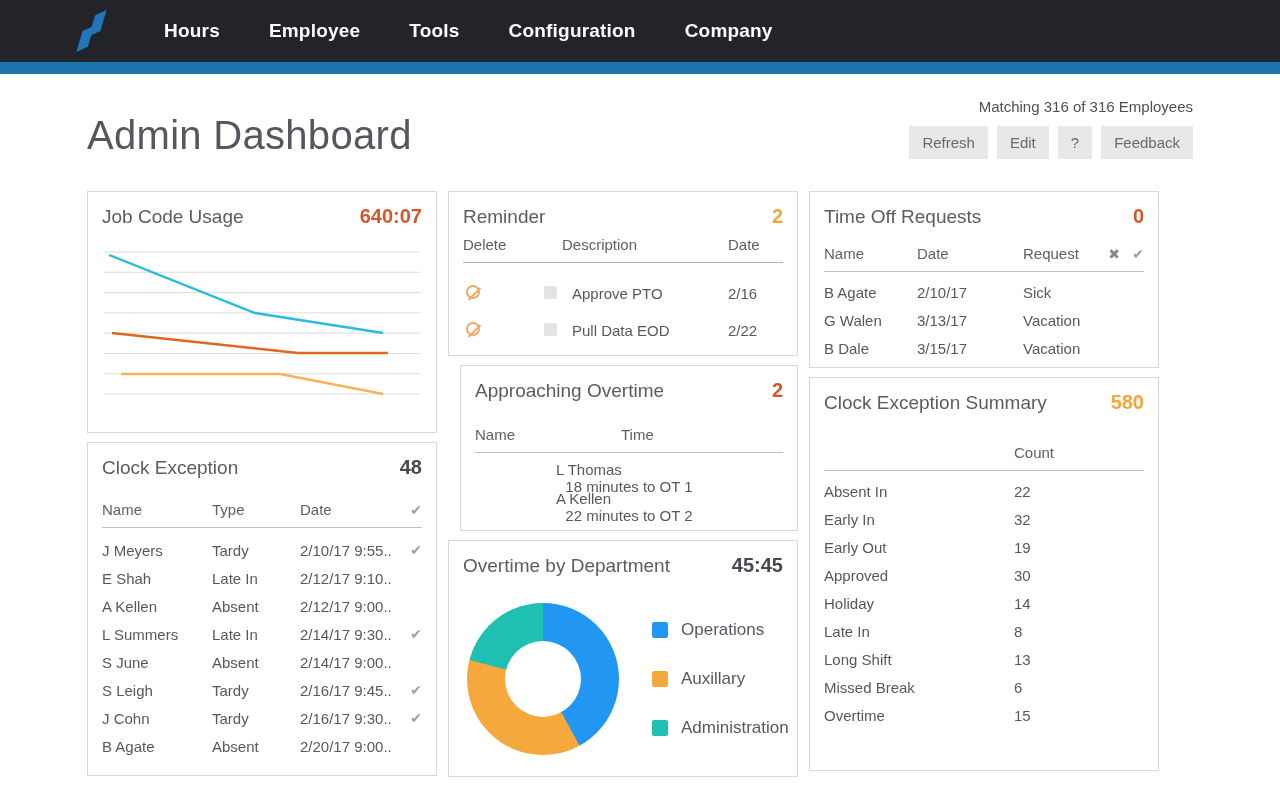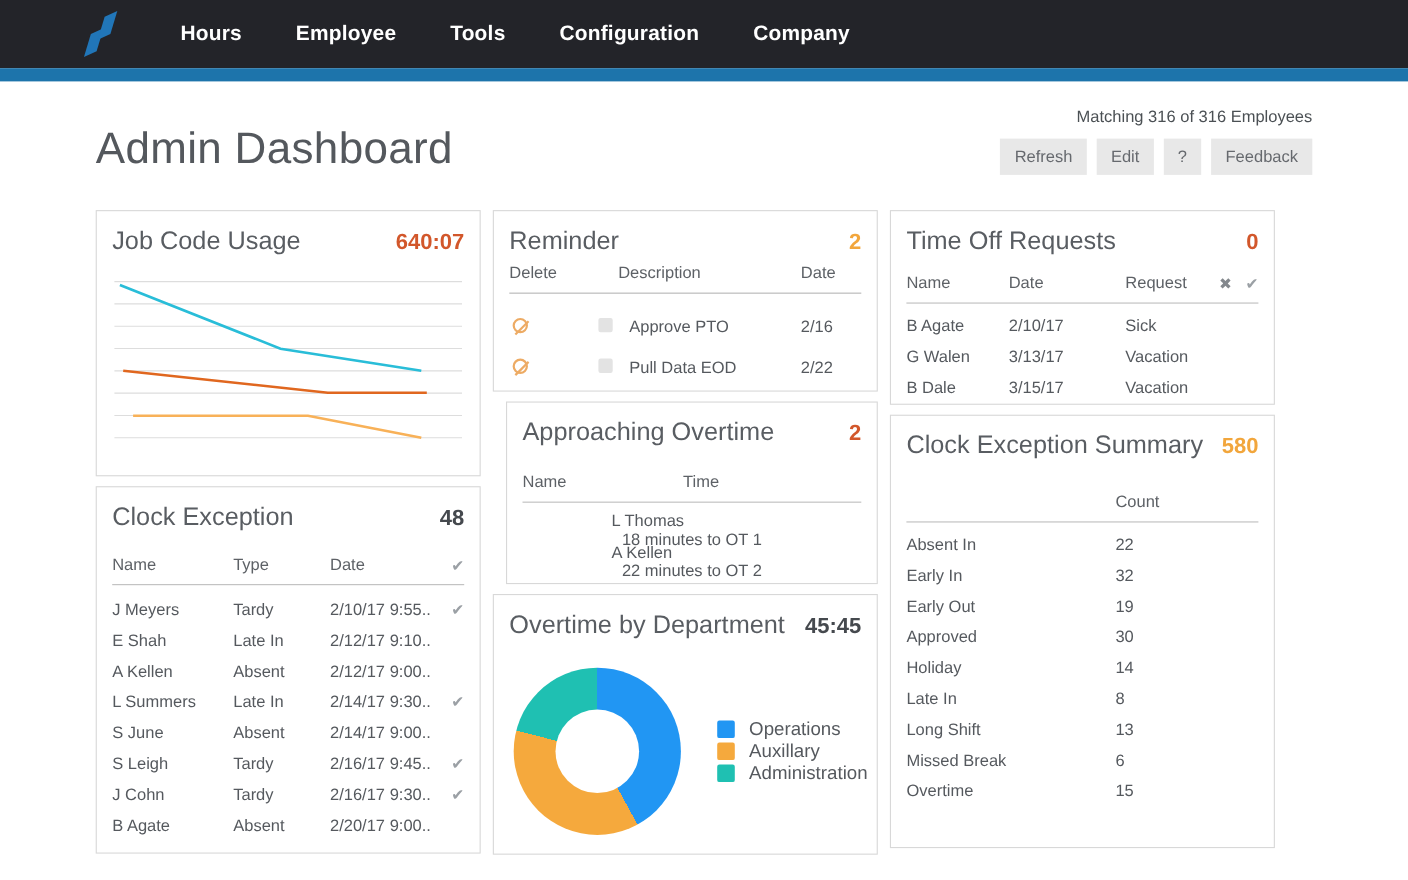--- a/index.html
+++ b/index.html
@@ -19,21 +19,21 @@
   .header-right { text-align:right; }
   .matching { font-size:15px; color:#4b5054; margin-bottom:11px; }
   .hdr-buttons { display:flex; gap:9px; justify-content:flex-end; }
   .btn { background:#e8e8e8; color:#66696e; font-size:15px; padding:8px 13px; border:none; cursor:pointer; font-family:inherit; }
 
   
   .grid { display:flex; gap:11px; margin-top:32px; }
   .col { width:350px; display:flex; flex-direction:column; gap:9px; }
   .card { background:#fff; border:1px solid #d8d8d8; padding:13px 14px; }
   .card-head { display:flex; justify-content:space-between; align-items:baseline; }
-  .card-title { font-size:23px; color:#595d62; font-weight:400; }
+  .card-title { font-size:19px; color:#595d62; font-weight:400; }
   .card-value { font-size:20px; font-weight:700; }
   .val-darkorange { color:#d2572b; }
   .val-amber { color:#f2a63c; }
   .val-dark { color:#45494e; }
 
   
   .thead { display:flex; font-size:15px; color:#5d6166; padding-bottom:9px; border-bottom:1px solid #bdbdbd; align-items:center; }
   .trow { display:flex; font-size:15px; color:#55595e; align-items:center; }
   .check { color:#9ba0a5; font-size:14px; }
   .xmark { color:#84888d; font-size:14px; }
@@ -86,21 +86,21 @@
   .ces-label { width:190px; }
   .ces-count { flex:1; }
 
   
   .line-chart { margin-top:14px; width:320px; height:160px; display:block; }
 
   
   .obd-body { display:flex; margin-top:26px; align-items:center; }
   .donut { width:152px; height:152px; border-radius:50%; position:relative; margin-left:4px; flex:0 0 auto; }
   .donut::after { content:''; position:absolute; left:38px; top:38px; width:76px; height:76px; border-radius:50%; background:#fff; }
-  .legend { margin-left:33px; display:flex; flex-direction:column; }
+  .legend { margin-left:33px; display:flex; flex-direction:column; gap:29px; }
   .legend-item { display:flex; align-items:center; gap:13px; }
   .legend-swatch { width:16px; height:16px; border-radius:2px; flex:0 0 auto; }
   .legend-label { font-size:17px; color:#55595e; }
 
   
   .h-jcu { height:242px; } .h-ce { height:334px; }
   .h-rem { height:165px; } .h-aot { height:166px;margin-left:12px; } .h-obd { height:237px; }
   .h-tor { height:177px; } .h-ces { height:394px; }
 </style>
 </head>

